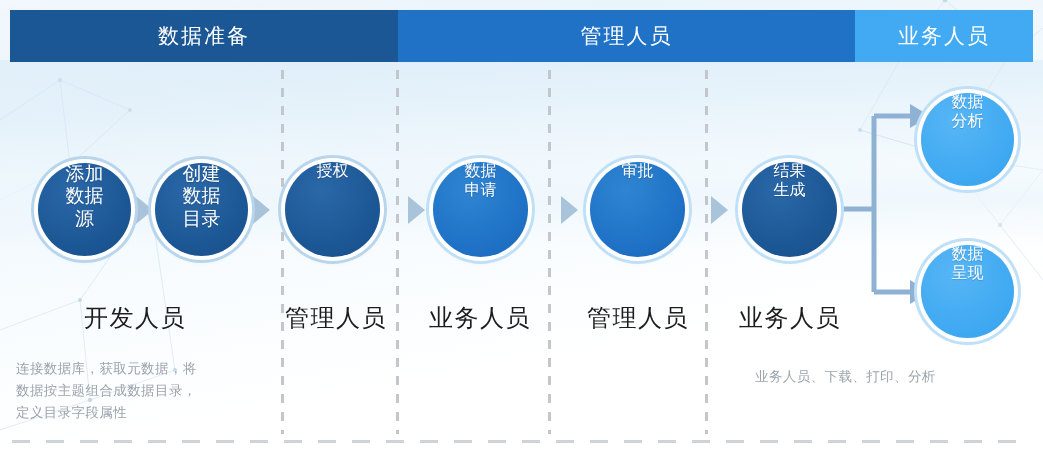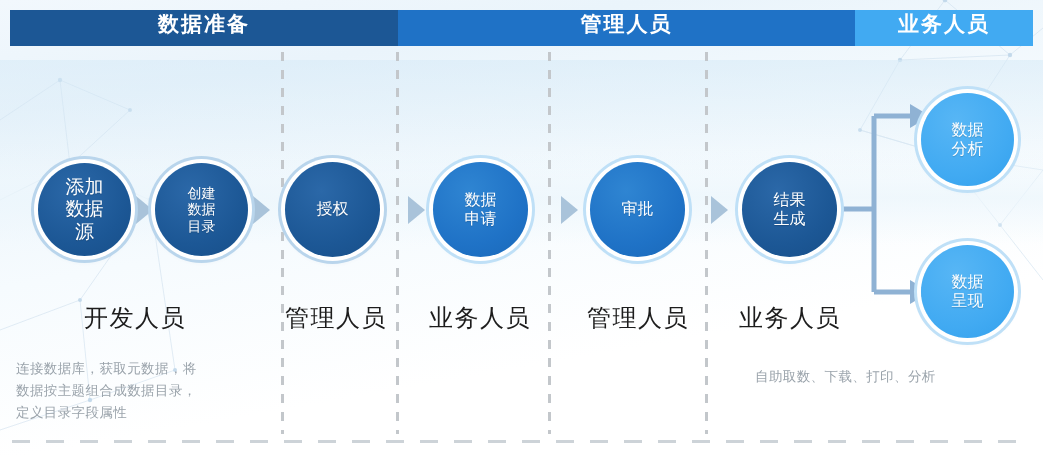--- a/index.html
+++ b/index.html
@@ -44,28 +44,28 @@
   .header-row {
     position: absolute;
     left: 10px;
     top: 10px;
     width: 1023px;
     height: 38px;
     display: flex;
     z-index: 6;
   }
   .hdr {
-    height: 36px;
+    height: 52px;
     display: flex;
-    align-items: flex-start;
+    align-items: center;
     justify-content: center;
     color: #ffffff;
     font-size: 21px;
     letter-spacing: 2px;
-    font-weight: 700;
+    font-weight: 400;
   }
   .hdr.h1 { width: 388px; background: #1c5795; }
   .hdr.h2 { width: 457px; background: #1f72c6; }
   .hdr.h3 { width: 178px; background: #41aaf2; }
 
   
   .vdash {
     position: absolute;
     top: 52px;
     width: 3px;
@@ -85,21 +85,20 @@
     background-image: linear-gradient(to right, #cdd3d8 0 18px, rgba(0,0,0,0) 18px 34px);
     background-size: 34px 3px;
     z-index: 4;
   }
 
   
   .node {
     position: absolute;
     border-radius: 50%;
     display: flex;
-    align-items: center;
     justify-content: center;
     text-align: center;
     color: #ffffff;
     line-height: 1.18;
     z-index: 7;
     box-sizing: border-box;
   }
   .node .lbl {
     display: block;
     white-space: pre-line;
@@ -241,21 +240,21 @@
   <div class="tri" style="left:408px; top:196px"></div>
   <div class="tri" style="left:561px; top:196px"></div>
   <div class="tri" style="left:711px; top:196px"></div>
 
   <div class="node ring tone-dark" style="left:38px; top:163px; width:93px; height:93px; font-size:19px;">
     <span class="lbl">添加
 数据
 源</span>
   </div>
 
-  <div class="node ring tone-dark" style="left:155px; top:163px; width:93px; height:93px; font-size:14px;">
+  <div class="node ring tone-dark" style="left:155px; top:163px; width:93px; height:93px; font-size:19px;">
     <span class="lbl">创建
 数据
 目录</span>
   </div>
 
   <div class="node ring tone-dark" style="left:285px; top:162px; width:95px; height:95px; font-size:16px;">
     <span class="lbl">授权</span>
   </div>
 
   <div class="node ring-light tone-mid" style="left:433px; top:162px; width:95px; height:95px; font-size:16px;">
@@ -296,15 +295,15 @@
   </div>
   <div class="role" style="left:730px; top:302px; width:120px;">
     <span>业务人员</span>
   </div>
 
   <div class="desc" style="left:16px;  top:358px; width:255px; text-align:left;">连接数据库，获取元数据，将
 数据按主题组合成数据目录，
 定义目录字段属性</div>
 
 
-  <div class="desc" style="left:755px; top:366px; width:245px; text-align:left;">自助取数、下载、打印、分析</div>
+  <div class="desc" style="left:755px; top:366px; width:245px; text-align:left;">业务人员、下载、打印、分析</div>
 
 </div>
 
 </body></html>

